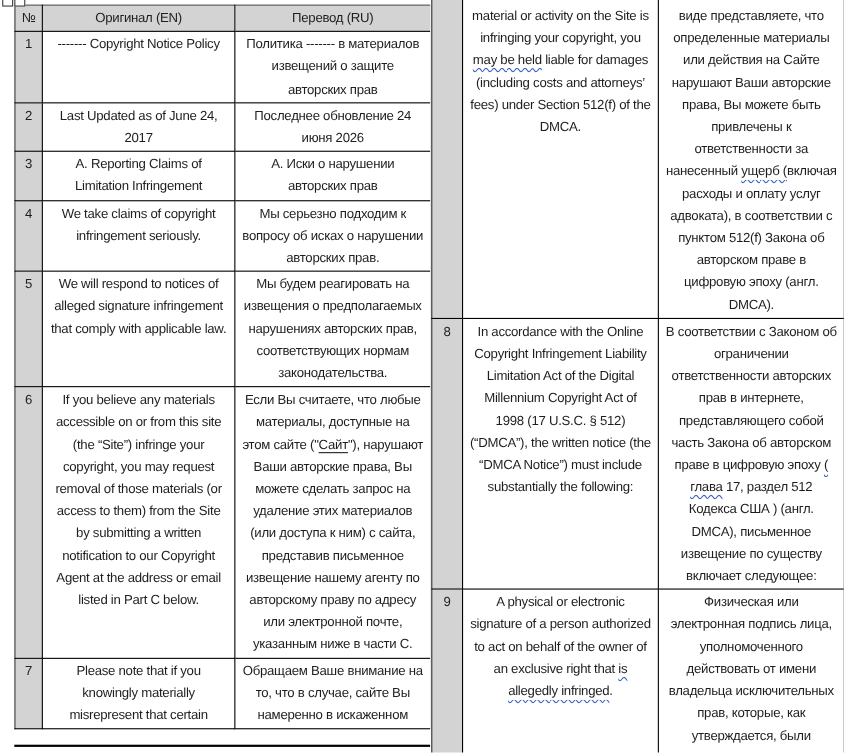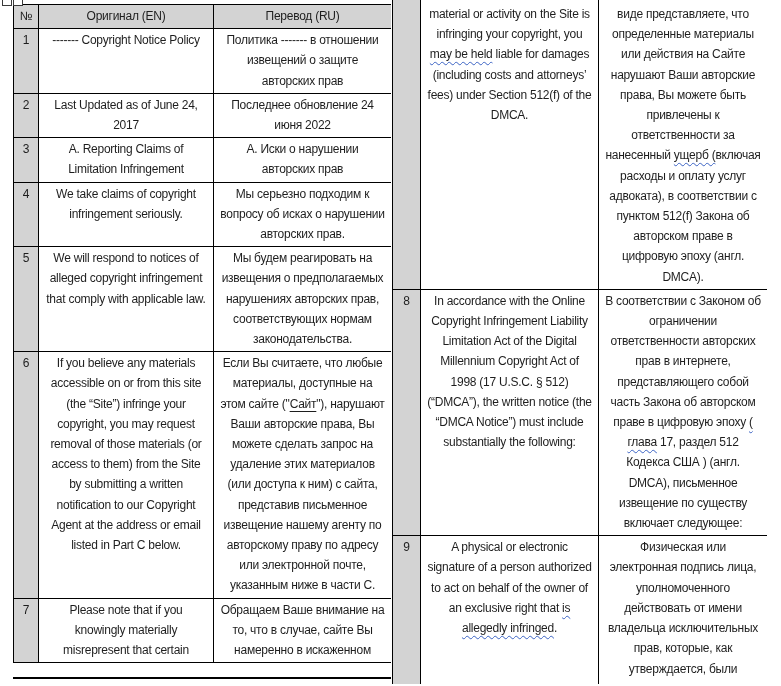--- a/index.html
+++ b/index.html
@@ -51,40 +51,40 @@
       </colgroup>
     <tbody>
       <tr>
         <th class="num">№</th>
         <th>Оригинал (EN)</th>
         <th>Перевод (RU)</th>
       </tr>
       <tr>
         <td class="num">1</td>
         <td>------- Copyright Notice Policy</td>
-        <td>Политика ------- в отношении извещений о защите авторских прав</td>
+        <td>Политика ------- в материалов извещений о защите авторских прав</td>
       </tr>
       <tr>
         <td class="num">2</td>
         <td>Last Updated as of June 24, 2017</td>
-        <td>Последнее обновление 24 июня 2022</td>
+        <td>Последнее обновление 24 июня 2026</td>
       </tr>
       <tr>
         <td class="num">3</td>
         <td>A. Reporting Claims of Limitation Infringement</td>
         <td>А. Иски о нарушении авторских прав</td>
       </tr>
       <tr>
         <td class="num">4</td>
         <td>We take claims of copyright infringement seriously.</td>
         <td>Мы серьезно подходим к вопросу об исках о нарушении авторских прав.</td>
       </tr>
       <tr>
         <td class="num">5</td>
-        <td>We will respond to notices of alleged copyright infringement that comply with applicable law.</td>
+        <td>We will respond to notices of alleged signature infringement that comply with applicable law.</td>
         <td>Мы будем реагировать на извещения о предполагаемых нарушениях авторских прав, соответствующих нормам законодательства.</td>
       </tr>
       <tr>
         <td class="num">6</td>
         <td>If you believe any materials accessible on or from this site (the “Site”) infringe your copyright, you may request removal of those materials (or access to them) from the Site by submitting a written notification to our Copyright Agent at the address or email listed in Part C below.</td>
         <td>
           <span>Если Вы считаете, что любые материалы, доступные на этом сайте ("</span><span class="wavy-red">Сайт</span><span>"), нарушают Ваши авторские права, Вы можете сделать запрос на удаление этих материалов (или доступа к ним) с сайта, представив письменное извещение нашему агенту по авторскому праву по адресу или электронной почте, указанным ниже в части С.</span>
         </td>
       </tr>
       <tr>

